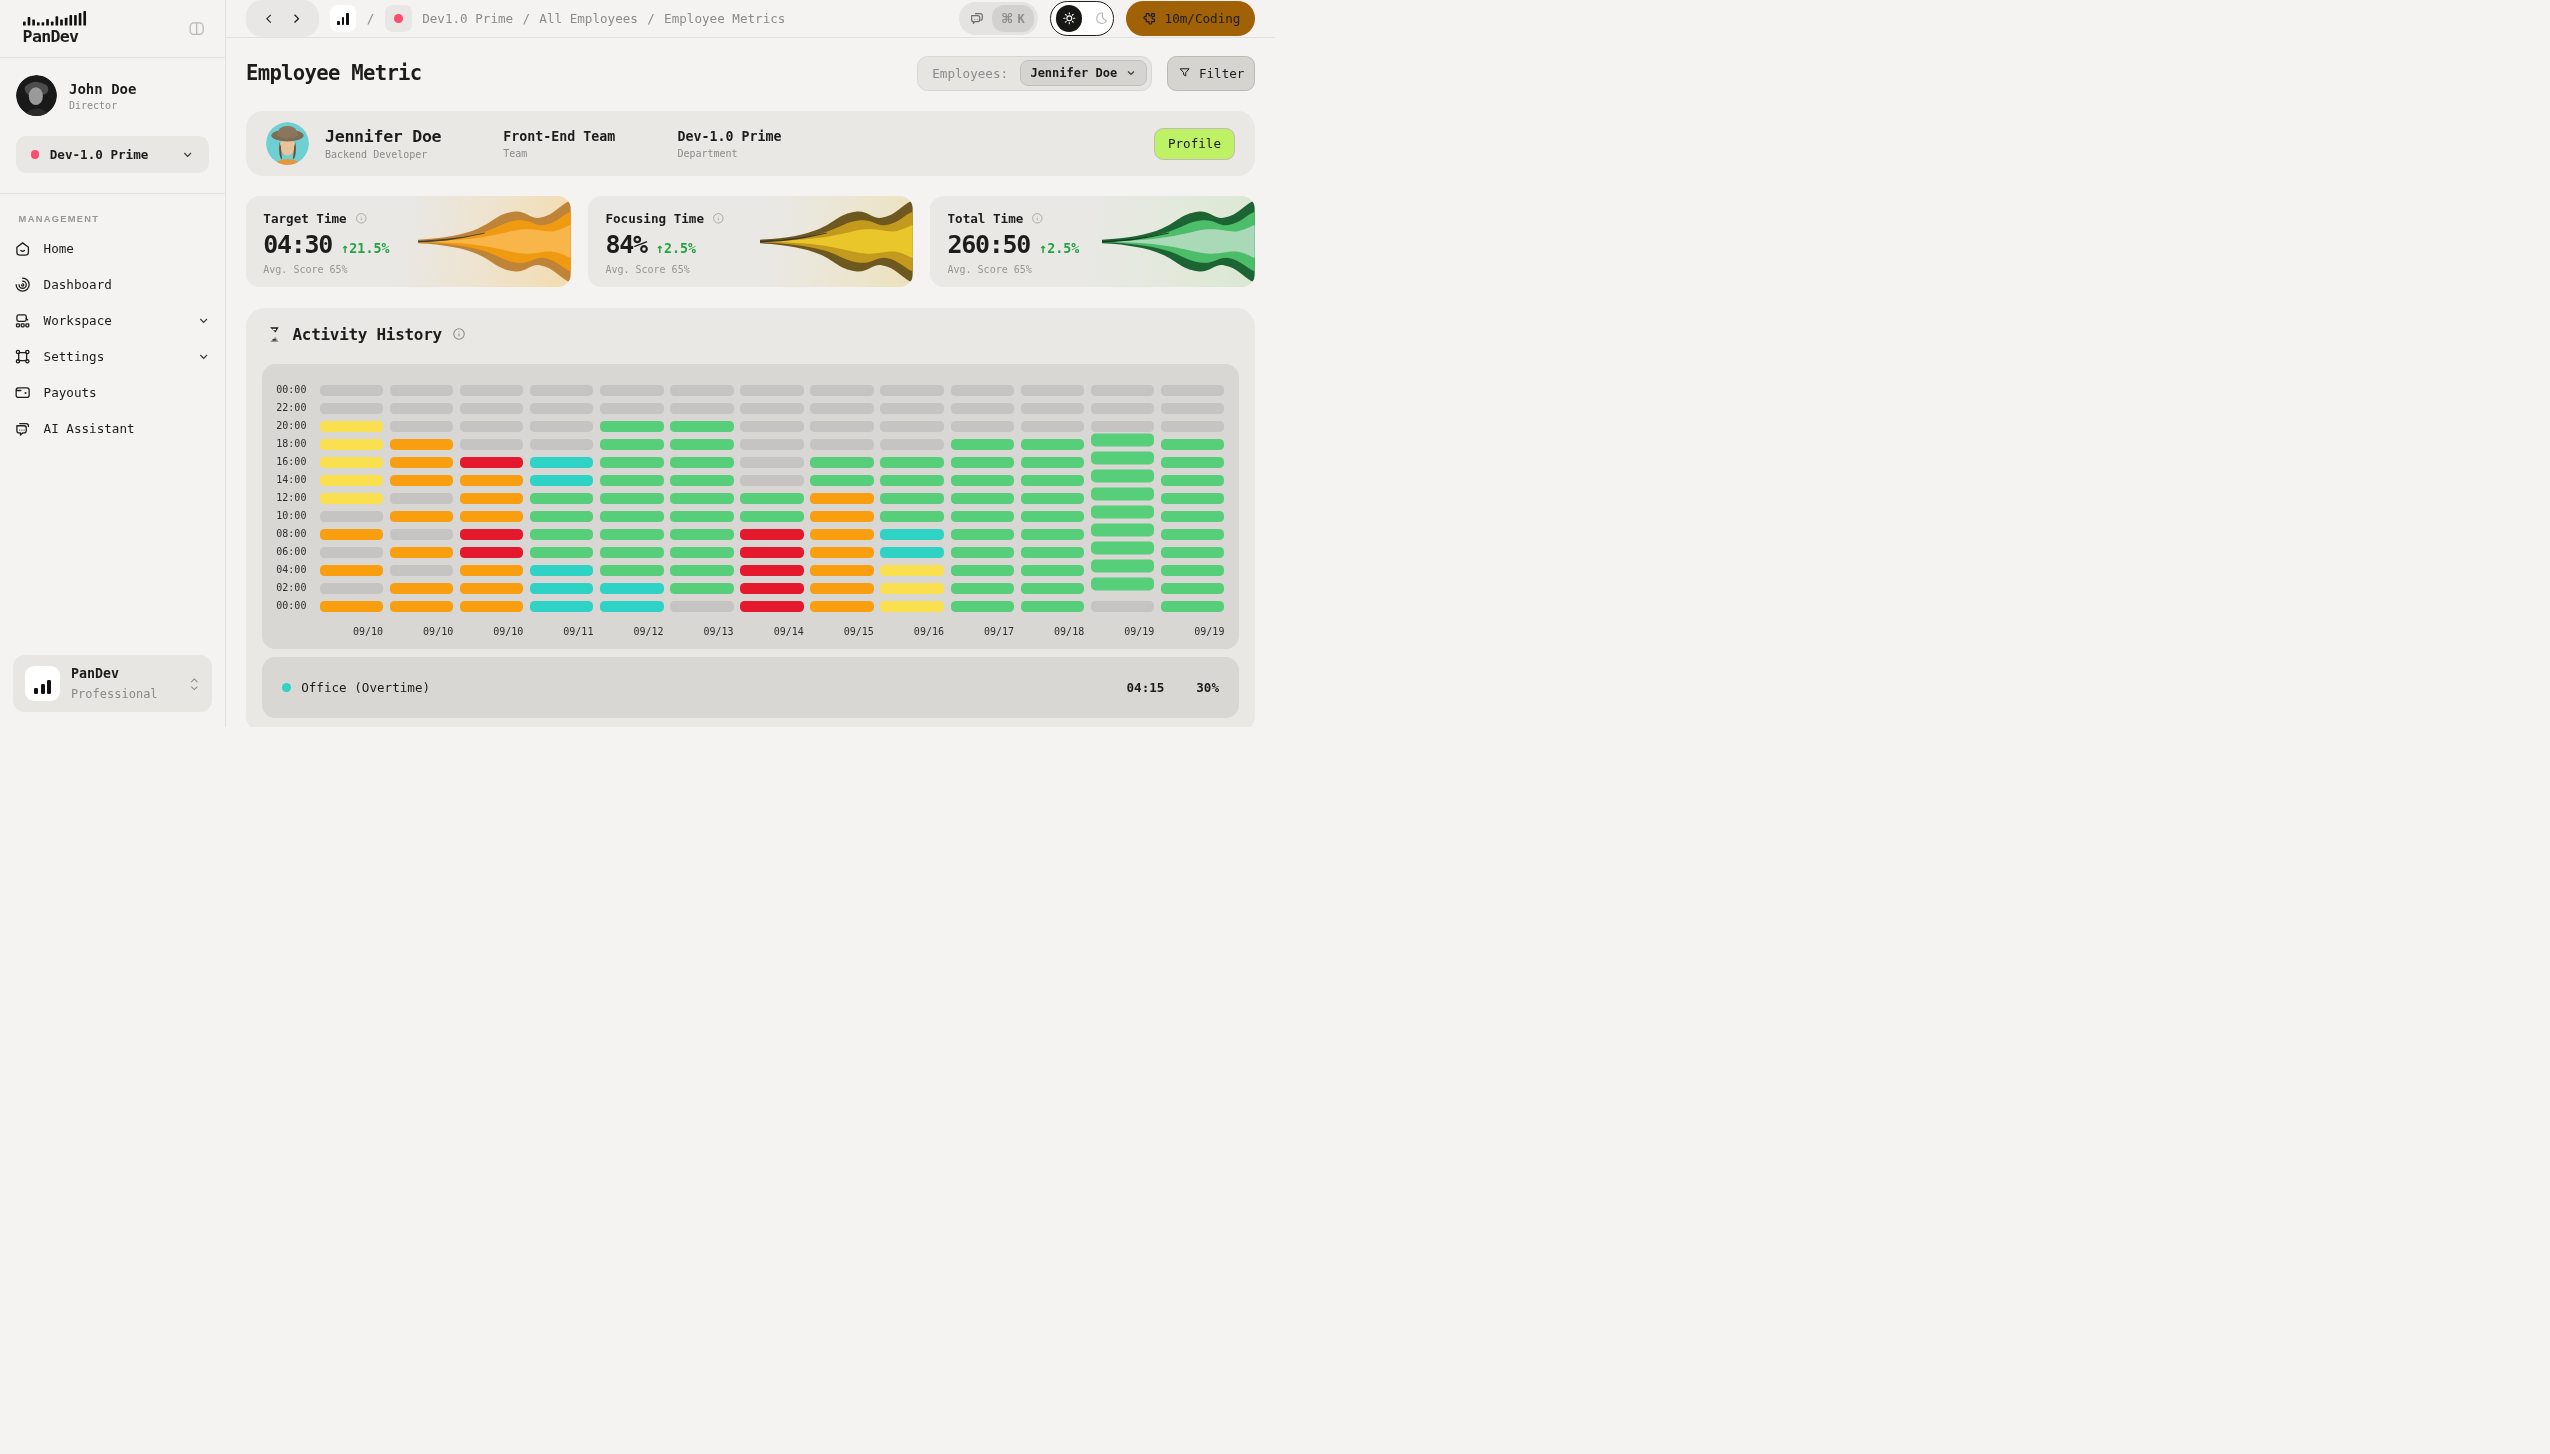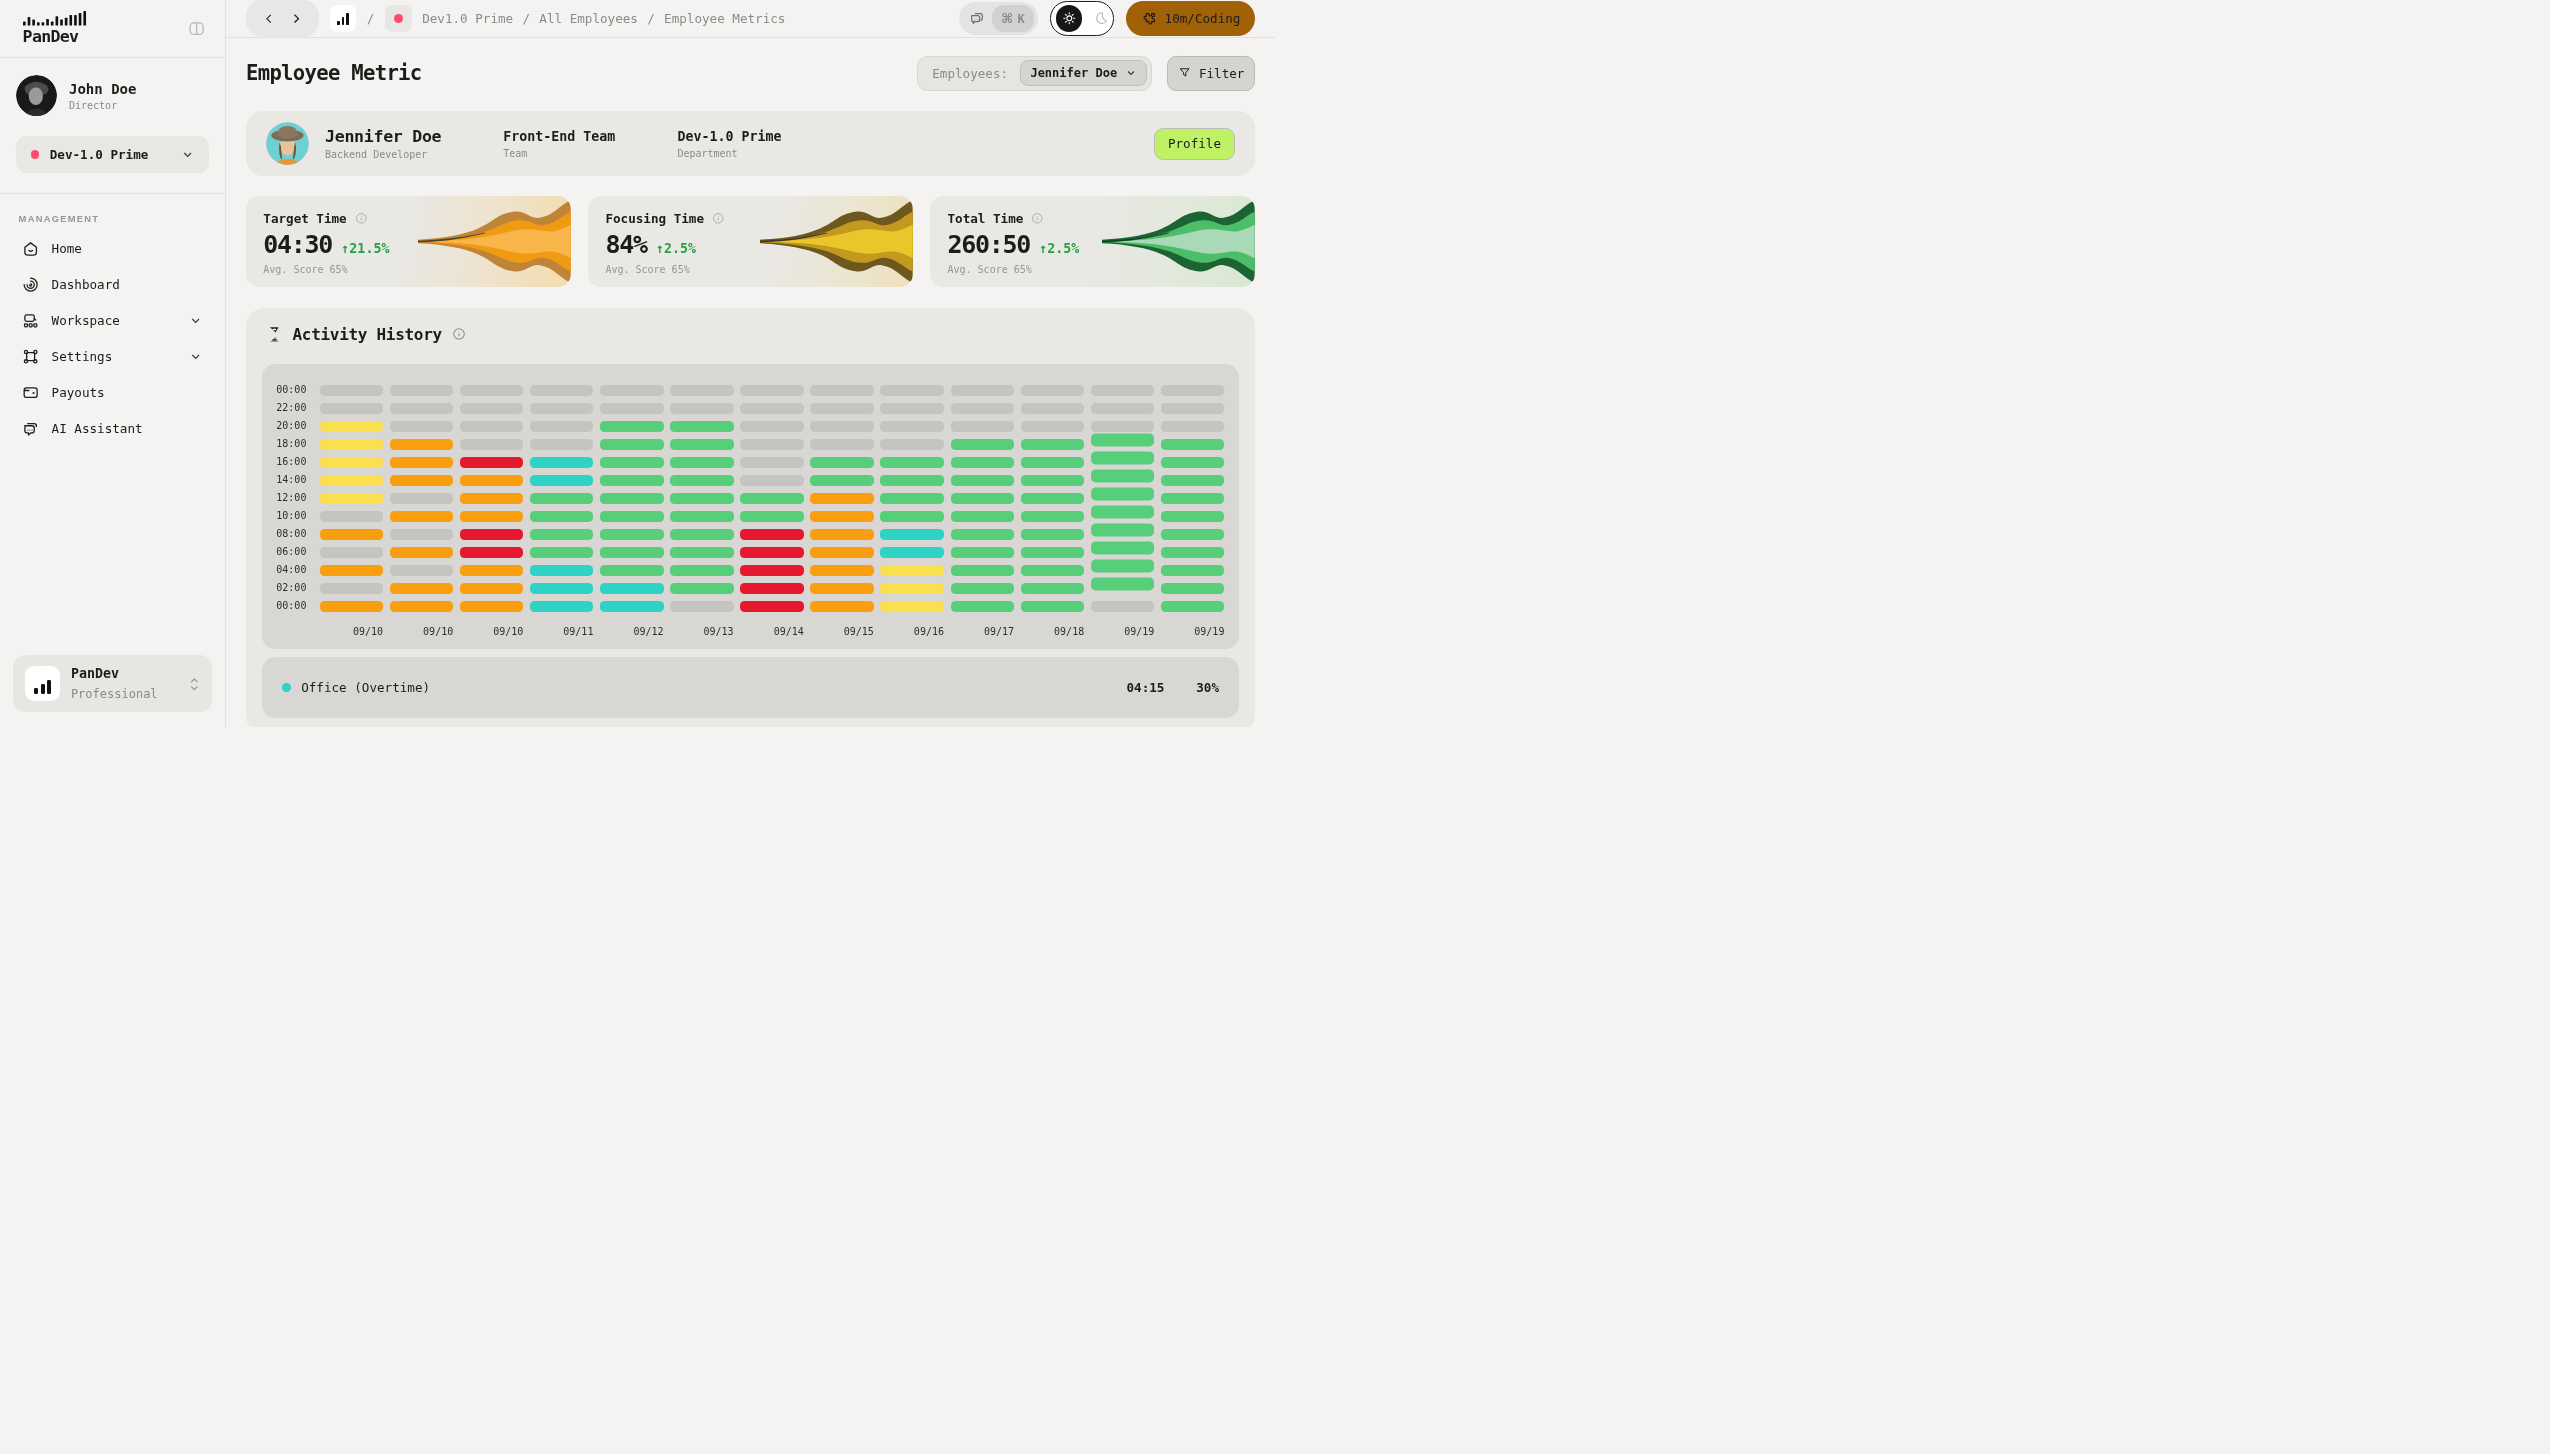--- a/index.html
+++ b/index.html
@@ -20,21 +20,21 @@
   .avatar { border-radius:50%; overflow:hidden; flex:none; }
   .sp-name { font-weight:bold; font-size:14px; }
   .sp-role { font-size:10px; color:#8b8a88; margin-top:2.7px; }
   .team-select { margin:14.6px 16px 20px 16px; height:37px; background:#e8e7e4; border-radius:10.6px; display:flex; align-items:center; gap:10.6px; padding:0 14.6px; cursor:pointer; }
   .dot { width:8.6px; height:8.6px; border-radius:50%; flex:none; }
   .team-select .label { font-size:12.6px; font-weight:600; flex:1; }
   .side-divider { border-top:0.7px solid #e1e0de; }
   .section-label { font-family:"Liberation Sans", sans-serif; font-weight:600; font-size:9.3px; letter-spacing:1.3px; color:#98979
 
 5; color:#979694; margin:20px 0 6.6px 18.6px; }
-  .menu { padding:0 13px; }
+  .menu { padding:0 5px; }
   .menu-item { display:flex; align-items:center; gap:12px; height:36px; padding:0 9.3px; border-radius:8px; cursor:pointer; }
   .menu-item .mi-label { font-size:12.6px; }
   .menu-item .spacer { flex:1; }
   .mi-icon { flex:none; color:#1f1f1d; }
   .chev { color:#3a3a38; }
   .org-card { position:absolute; left:13.3px; right:13.3px; bottom:14.6px; height:57px; background:#e7e6e3; border-radius:12px; display:flex; align-items:center; gap:10.6px; padding:0 12px; cursor:pointer; }
   .org-icon { width:35px; height:35px; background:#ffffff; border-radius:9.3px; display:flex; align-items:flex-end; justify-content:center; gap:2.7px; padding-bottom:7.3px; }
   .org-icon i { display:block; width:4px; background:#111; border-radius:1.3px; }
   .org-name { font-weight:bold; font-size:13.3px; }
   .org-plan { font-size:12px; color:#8b8a88; margin-top:6px; }

